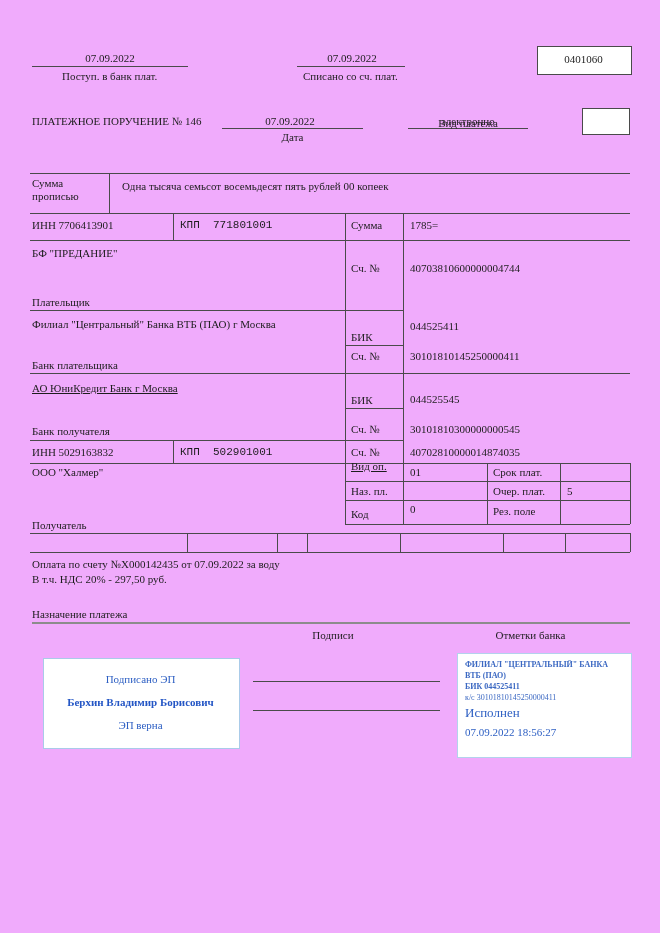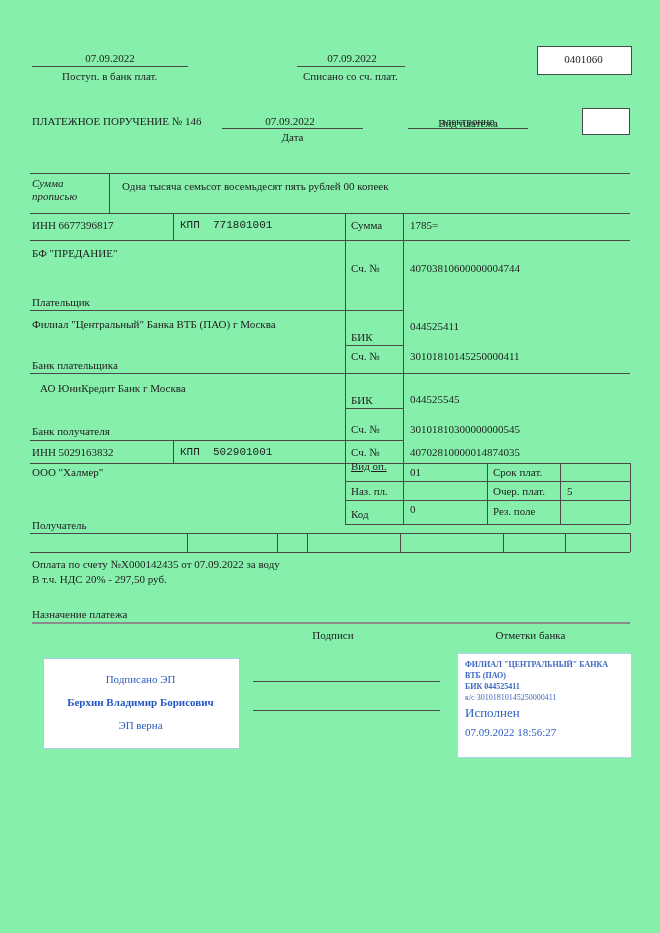--- a/index.html
+++ b/index.html
@@ -1,21 +1,21 @@
 <!DOCTYPE html>
 <html><head>
 <meta charset="utf-8">
 <style>
   html,body{margin:0;padding:0;}
   body{background:#e8e8e8;}
-  .page{position:relative;width:660px;height:933px;background:#86efac;overflow:hidden;
+  .page{position:relative;width:660px;height:933px;background:#f0abfc;overflow:hidden;
         font-family:"Liberation Serif",serif;}
   .t{position:absolute;font-size:11px;line-height:13px;color:#1d1d1d;white-space:pre;}
   .tc{text-align:center;}
-  .wrap{white-space:normal;font-style:italic;}
+  .wrap{white-space:normal;}
   .hl{position:absolute;height:1px;background:#4a4a4a;}
   .vl{position:absolute;width:1px;background:#4a4a4a;}
   .obox{position:absolute;border:1px solid #4a4a4a;background:#fff;}
   .grayline{background:#8c8c8c;height:2px;}
   .stamp{position:absolute;background:#fff;}
   .sig-stamp{border:1px solid #a9cbe9;}
   .bank-stamp{border:1px solid #b3d2ec;}
   .blue{color:#2d5fc3;}
   .blue-bold{color:#2456c5;font-weight:bold;}
   .bs-head{position:absolute;font-size:8px;line-height:10px;font-weight:bold;color:#3b68c2;white-space:pre;}
@@ -76,38 +76,38 @@
   <div class="vl" style="left:277px;top:533px;height:19px;"></div>
   <div class="vl" style="left:307px;top:533px;height:19px;"></div>
   <div class="vl" style="left:400px;top:533px;height:19px;"></div>
   <div class="vl" style="left:503px;top:533px;height:19px;"></div>
   <div class="vl" style="left:565px;top:533px;height:19px;"></div>
   <div class="vl" style="left:630px;top:533px;height:19px;"></div>
 
   <div class="t wrap" style="left:32px;top:177px;width:64px;">Сумма прописью</div>
   <div class="t" style="left:122px;top:180px;">Одна тысяча семьсот восемьдесят пять рублей 00 копеек</div>
 
-  <div class="t" style="left:32px;top:219px;">ИНН 6677396817</div>
+  <div class="t" style="left:32px;top:219px;">ИНН 7706413901</div>
   <div class="t" style="left:180px;top:219px;font-family:Liberation Mono, monospace;">КПП  771801001</div>
   <div class="t" style="left:351px;top:219px;">Сумма</div>
   <div class="t" style="left:410px;top:219px;">1785=</div>
 
   <div class="t" style="left:32px;top:247px;">БФ "ПРЕДАНИЕ"</div>
   <div class="t" style="left:351px;top:262px;">Сч. №</div>
   <div class="t" style="left:410px;top:262px;">40703810600000004744</div>
   <div class="t" style="left:32px;top:296px;">Плательщик</div>
 
   <div class="t" style="left:32px;top:318px;">Филиал "Центральный" Банка ВТБ (ПАО) г Москва</div>
   <div class="t" style="left:351px;top:331px;">БИК</div>
   <div class="t" style="left:410px;top:320px;">044525411</div>
   <div class="t" style="left:351px;top:350px;">Сч. №</div>
   <div class="t" style="left:410px;top:350px;">30101810145250000411</div>
   <div class="t" style="left:32px;top:359px;">Банк плательщика</div>
 
-  <div class="t" style="left:40px;top:382px;">АО ЮниКредит Банк г Москва</div>
+  <div class="t" style="left:32px;top:382px;text-decoration:underline;">АО ЮниКредит Банк г Москва</div>
   <div class="t" style="left:351px;top:394px;">БИК</div>
   <div class="t" style="left:410px;top:393px;text-align:right;">044525545</div>
   <div class="t" style="left:351px;top:423px;">Сч. №</div>
   <div class="t" style="left:410px;top:423px;">30101810300000000545</div>
   <div class="t" style="left:32px;top:425px;">Банк получателя</div>
 
   <div class="t" style="left:32px;top:446px;">ИНН 5029163832</div>
   <div class="t" style="left:180px;top:446px;font-family:Liberation Mono, monospace;">КПП  502901001</div>
   <div class="t" style="left:351px;top:446px;">Сч. №</div>
   <div class="t" style="left:410px;top:446px;">40702810000014874035</div>

